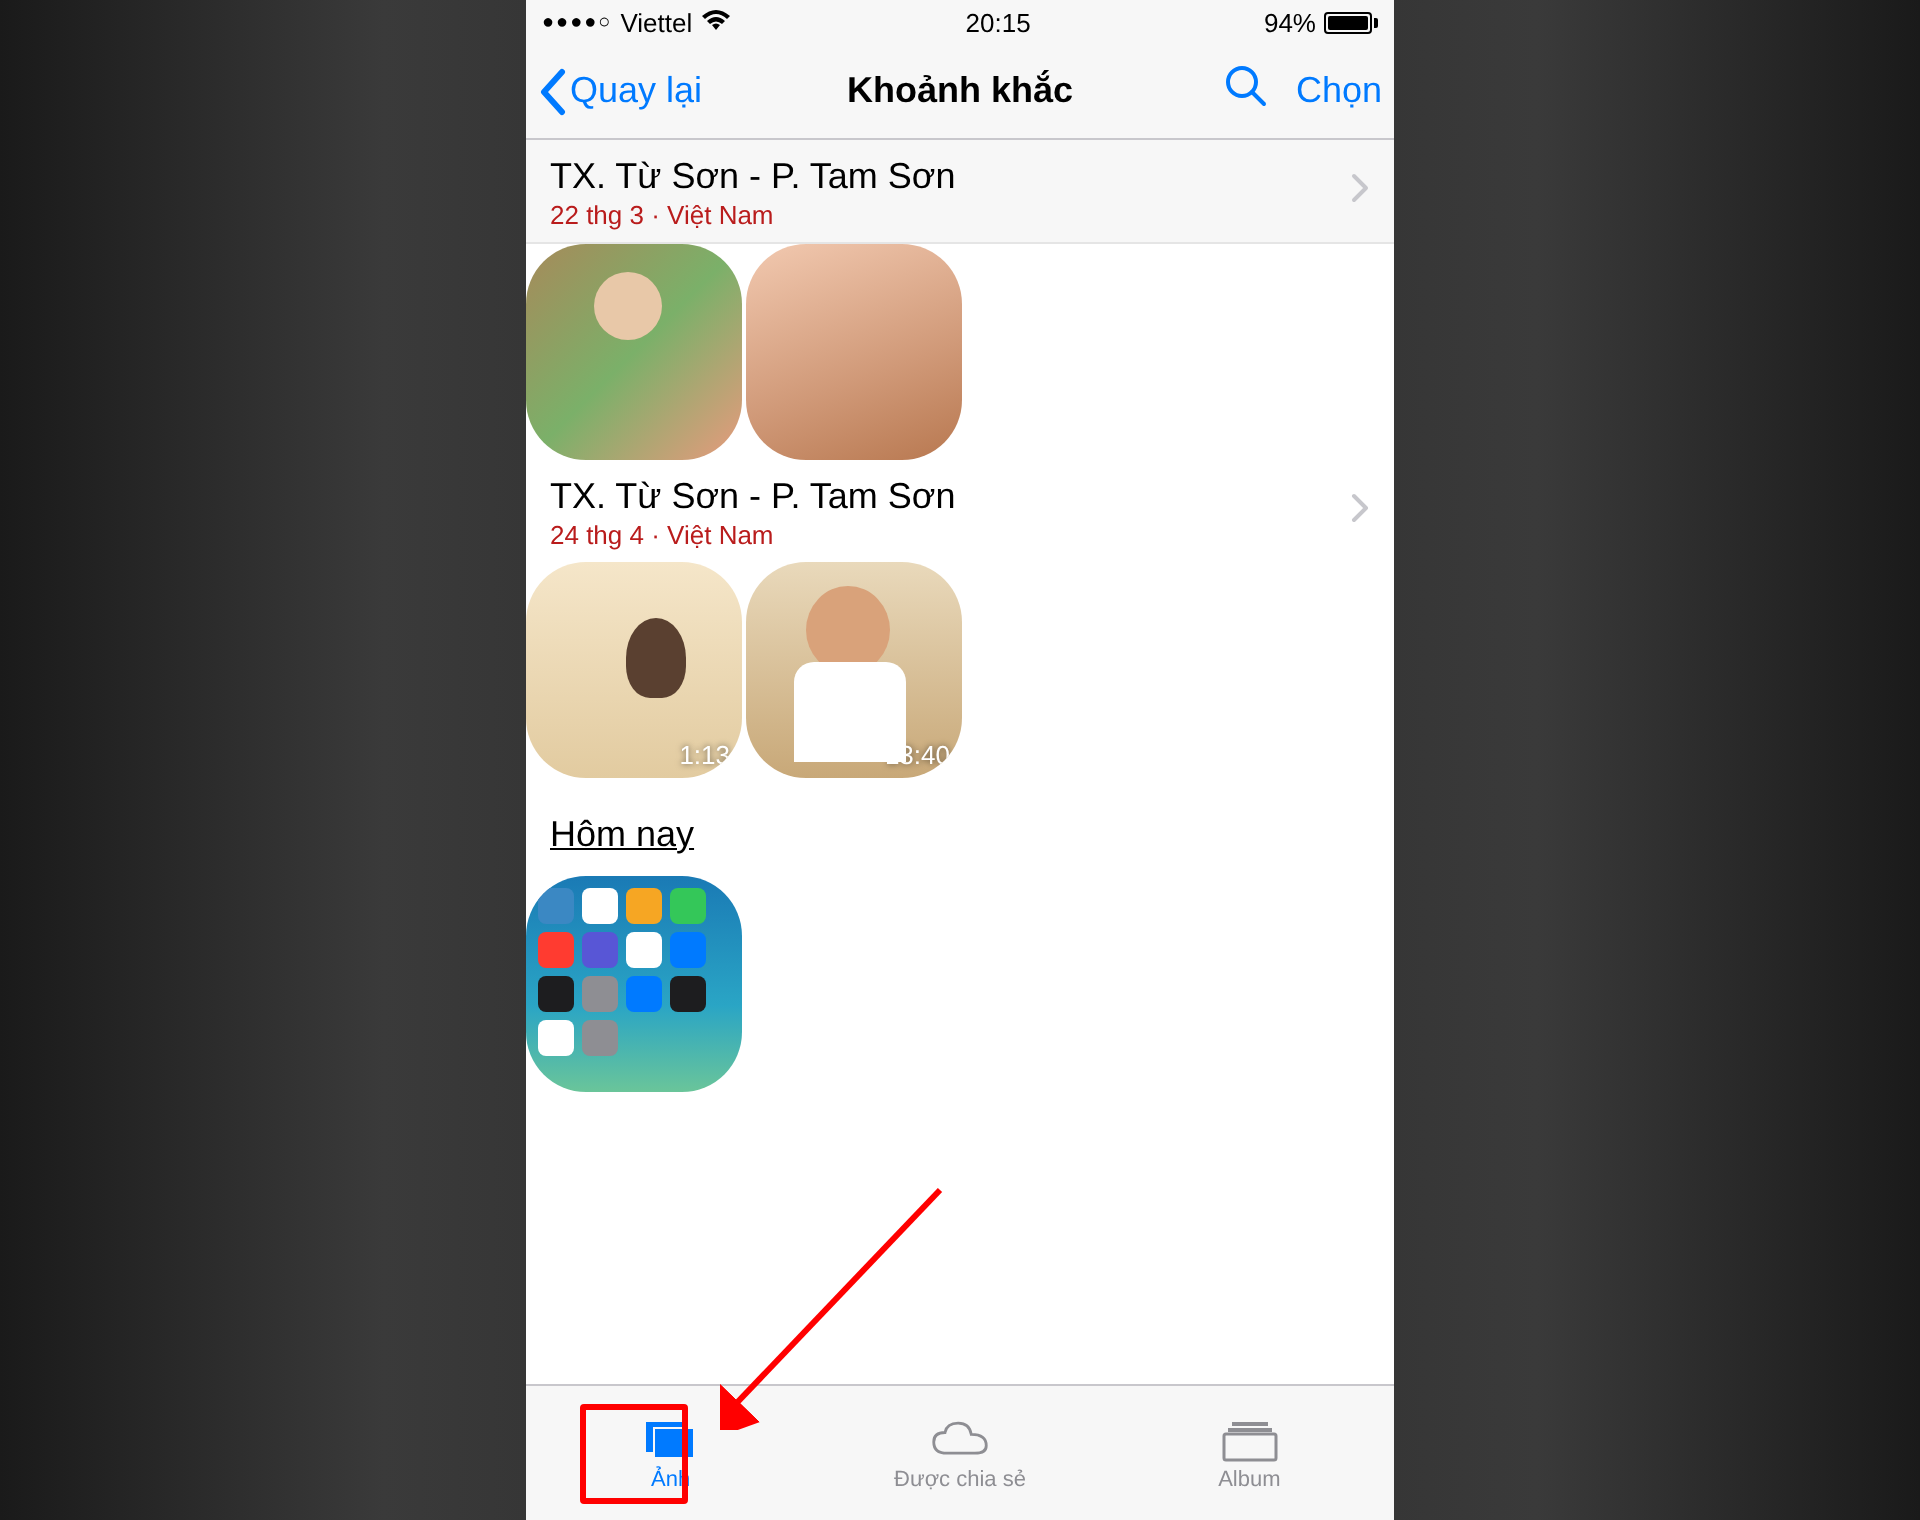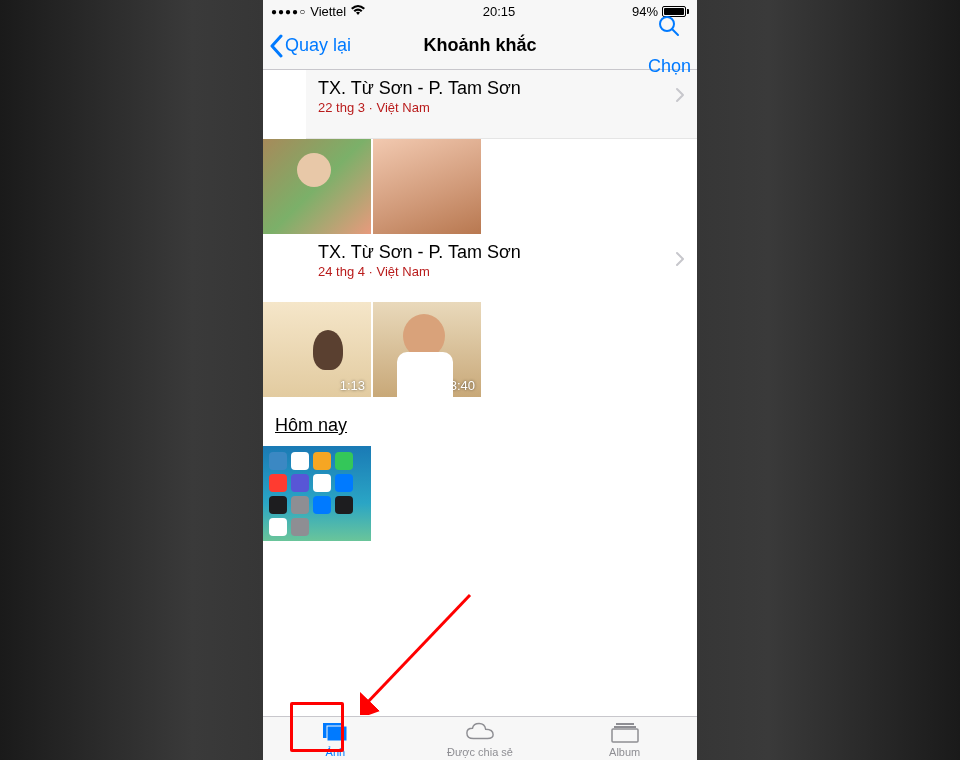--- a/index.html
+++ b/index.html
@@ -76,44 +76,43 @@
     color: #000;
     pointer-events: none;
   }
   .nav-right {
     margin-left: auto;
     display: flex;
     align-items: center;
     gap: 14px;
     color: #007aff;
     font-size: 18px;
-    flex-direction: column;
   }
   .search-glyph { width: 22px; height: 22px; }
 
   .content { flex: 1; overflow: hidden; background: #fff; }
 
   .section-header {
-    padding: 8px 12px 23px;
+    padding: 8px 12px 6px;
     display: flex;
     align-items: center;
     justify-content: space-between;
     border-top: 1px solid #e5e5e5;
-    margin-left: 43px;
   }
   .section-header:first-child { border-top: none; background: #f7f7f7; border-bottom: 1px solid #e5e5e5; }
   .section-titlearea { display: flex; flex-direction: column; }
   .section-title { font-size: 18px; color: #000; }
   .section-sub { font-size: 13px; color: #b91c1c; margin-top: 1px; }
   .chev-right { color: #c7c7cc; font-size: 20px; }
 
   .thumbs { display: flex; gap: 2px; padding: 0; }
   .thumb {
-    width: 108px; height: 95px; background: #ddd; position: relative;
+    width: 108px; height: 108px; background: #ddd; position: relative;
     overflow: hidden;
+    border-radius: 30px;
   }
   .thumb .duration {
     position: absolute; right: 6px; bottom: 4px; color: #fff; font-size: 13px;
     font-weight: 500; text-shadow: 0 0 3px rgba(0,0,0,.6);
   }
   
   .ph1 { background: linear-gradient(135deg,#a78a5a 0%, #7bb069 50%, #e89a7d 100%); position: relative; }
   .ph1::after { content:''; position:absolute; left:34px; top:14px; width:34px; height:34px; background:#e8c8a8; border-radius:50%; }
   .ph2 { background: linear-gradient(160deg,#f2c9b0 0%, #d09978 60%, #b87850 100%); position: relative; }
   .ph3 { background: linear-gradient(180deg,#f5e6c9 0%, #e2cba0 100%); position: relative; }
@@ -132,21 +131,21 @@
   .r3 { top:50px; left:6px; }
   .r4 { top:72px; left:6px; }
 
   .today-title { padding: 18px 12px 10px; font-size: 18px; color:#000;text-decoration:underline; }
 
   .summary { text-align: center; padding: 30px 0 10px; }
   .summary-main { font-size: 19px; color:#000; }
   .summary-sub { font-size: 14px; color:#8e8e93; margin-top: 3px; }
 
   .tab-bar {
-    height: 44px;
+    height: 68px;
     background: #f7f7f7;
     border-top: 1px solid #c8c7cc;
     display: flex;
   }
   .tab {
     flex: 1;
     display: flex;
     flex-direction: column;
     align-items: center;
     justify-content: center;

